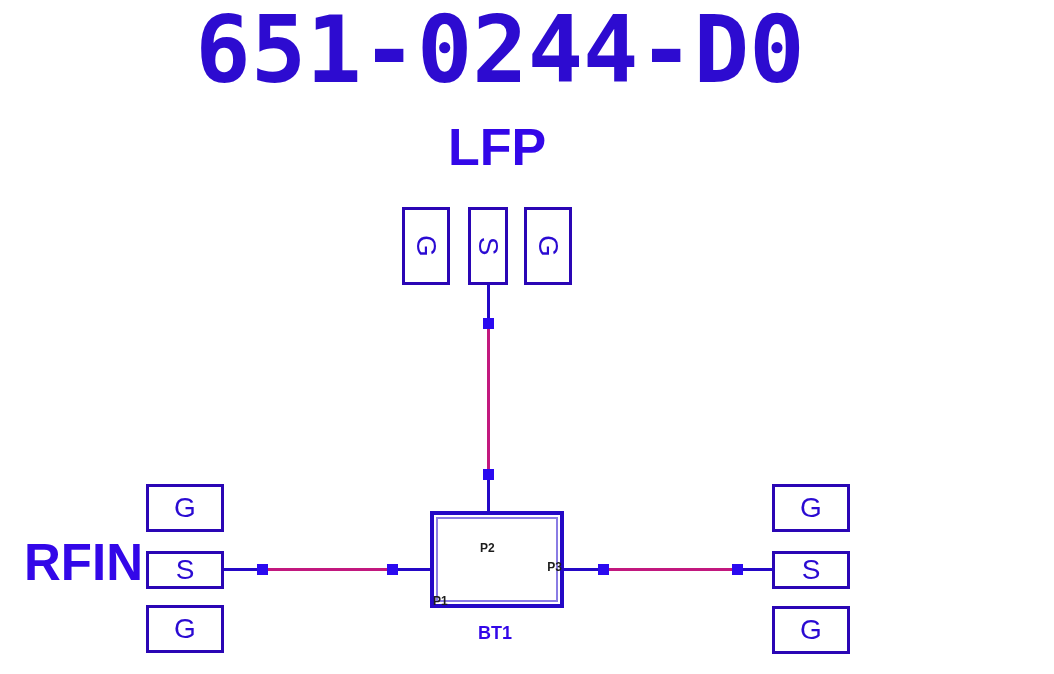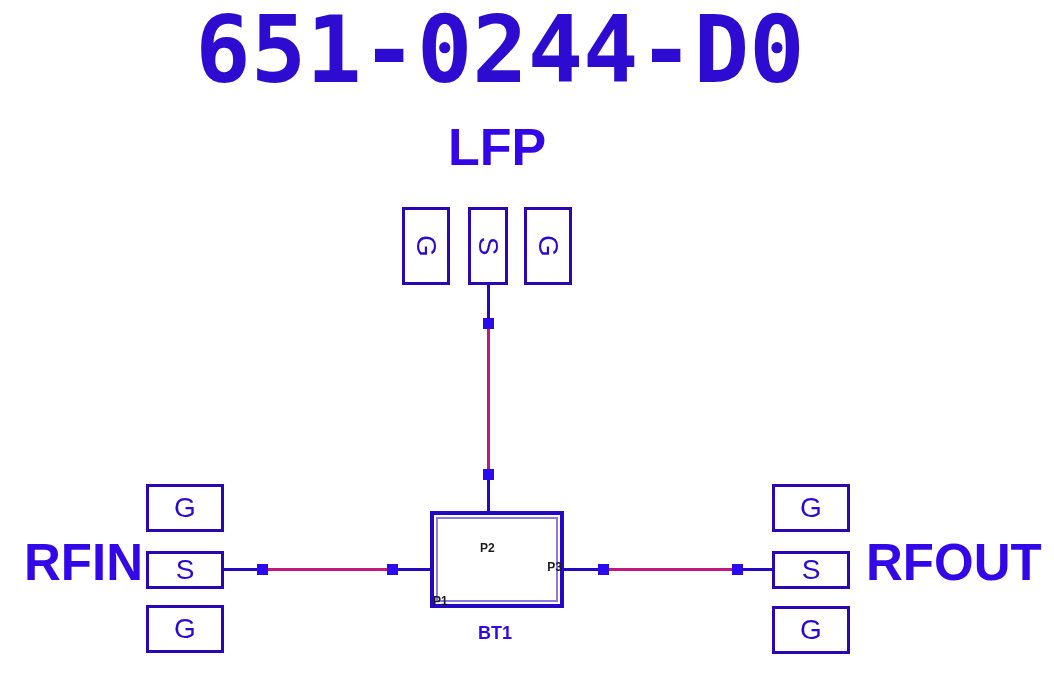--- a/index.html
+++ b/index.html
@@ -82,21 +82,20 @@
   }
 </style>
 </head>
 <body>
 
 <div class="canvas">
 
   <div class="schematic-title">651-0244-D0</div>
   <div class="port-name top">LFP</div>
   <div class="port-name side left-side">RFIN</div>
-  <div class="port-name side right-side">RFOUT</div>
 
   <div class="pad t1">
     <span class="pad-letter rot">G</span>
   </div>
   <div class="pad t2">
     <span class="pad-letter rot">S</span>
   </div>
   <div class="pad t3">
     <span class="pad-letter rot">G</span>
   </div>

